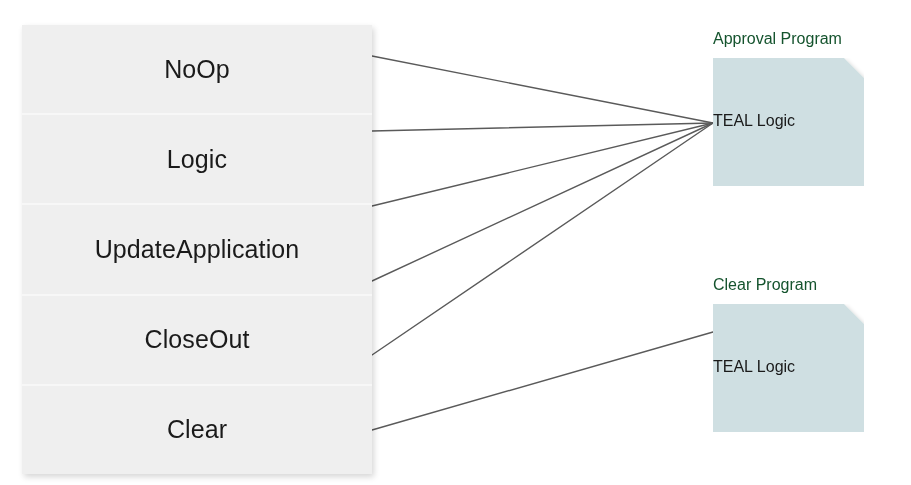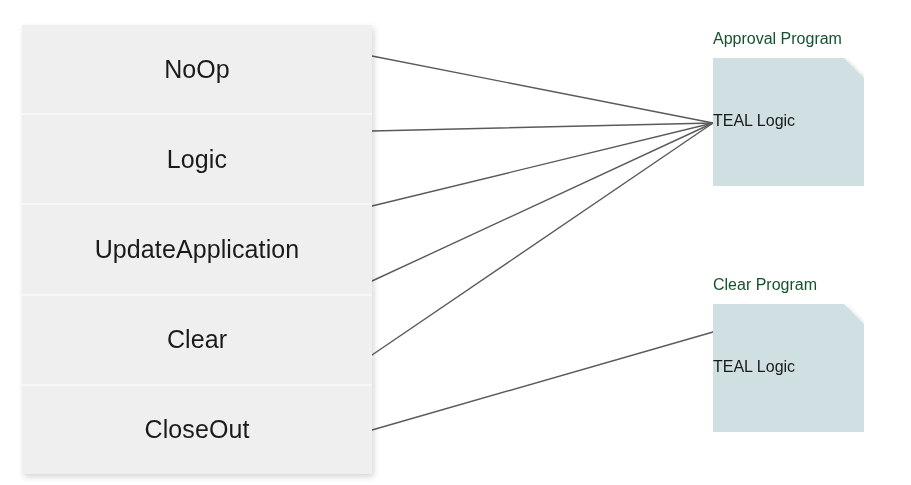--- a/index.html
+++ b/index.html
@@ -127,24 +127,24 @@
     <div class="ops-row">
       <span class="ops-row-label">NoOp</span>
     </div>
     <div class="ops-row">
       <span class="ops-row-label">Logic</span>
     </div>
     <div class="ops-row">
       <span class="ops-row-label">UpdateApplication</span>
     </div>
     <div class="ops-row">
-      <span class="ops-row-label">Clear</span>
+      <span class="ops-row-label">CloseOut</span>
     </div>
     <div class="ops-row">
-      <span class="ops-row-label">CloseOut</span>
+      <span class="ops-row-label">Clear</span>
     </div>
   </div>
 
   <div class="program-node" id="approval-node">
     <svg class="node-shape" viewBox="0 0 151 128" width="151" height="128">
       <defs>
         <filter id="shadowA" x="-25%" y="-25%" width="160%" height="160%">
           <feDropShadow dx="2" dy="3" stdDeviation="2.4" flood-color="#000000" flood-opacity="0.22"></feDropShadow>
         </filter>
       </defs>

